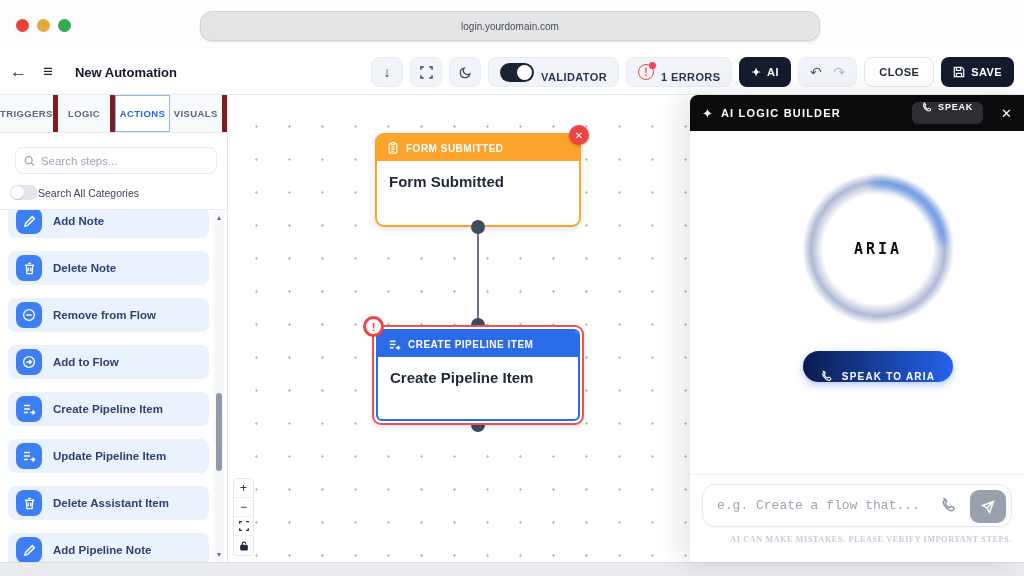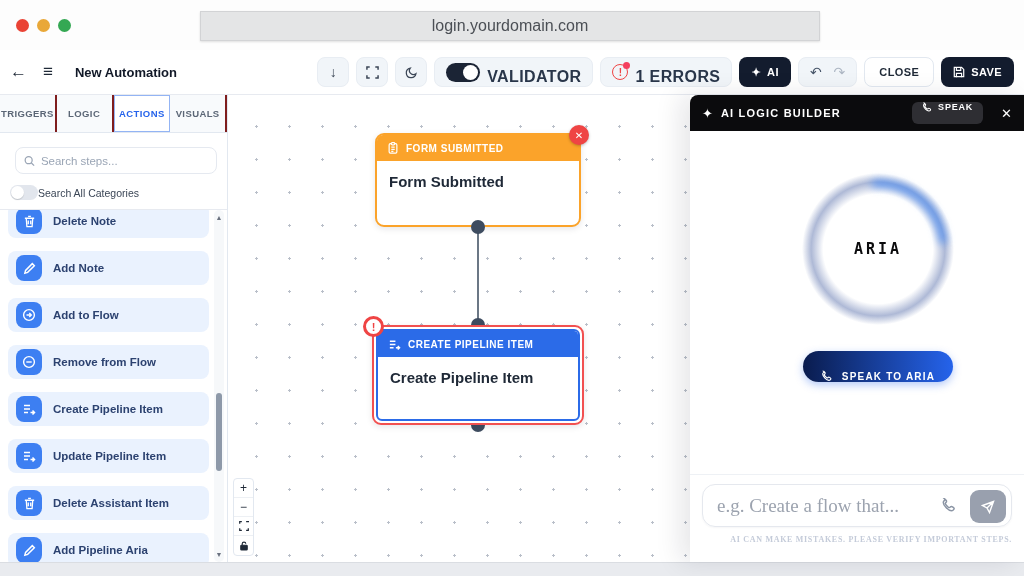--- a/index.html
+++ b/index.html
@@ -6,53 +6,53 @@
   html,body { width:1024px; height:576px; overflow:hidden; }
   body { font-family:"Liberation Sans", sans-serif; background:#E9EBEF; }
   .window { width:1024px; height:576px; position:relative; }
 
   
   .browser-bar { height:50px; background:#FDFDFD; display:flex; align-items:center; position:relative; }
   .traffic { display:flex; gap:8px; margin-left:16px; }
   .dot { width:13px; height:13px; border-radius:50%; }
   .dot.red{background:#EA4335;} .dot.yellow{background:#E8Aietf33;background:#E9A839;} .dot.green{background:#34A853;}
   .url-pill { position:absolute; left:200px; top:11px; width:620px; height:30px; background:#E4E5E6;
-    border:1px solid #D2D3D5; border-radius:0; display:flex; align-items:center; justify-content:center;
-    font-size:16px; color:#4B4F55; box-shadow:0 1px 2px rgba(0,0,0,.12); }
+    border:1px solid #D2D3D5; border-radius:12px; display:flex; align-items:center; justify-content:center;
+    font-size:10px; color:#4B4F55; box-shadow:0 1px 2px rgba(0,0,0,.12); }
 
   
   .toolbar { height:45px; background:#FFFFFF; border-bottom:1px solid #E7EAF0; display:flex; align-items:center; padding:0 10px; }
   .tb-left { display:flex; align-items:center; gap:16px; }
   .icon-plain { font-size:17px; color:#1F2937; cursor:pointer; }
   .app-title { font-size:13px; font-weight:bold; color:#111827; margin-left:6px; }
   .tb-right { margin-left:auto; display:flex; align-items:center; gap:7px; }
   .btn-light { background:#F1F5F9; border:1px solid #E8EDF3; border-radius:8px; height:30px; min-width:32px;
     display:flex; align-items:center; justify-content:center; color:#3B4656; font-size:14px; padding:0 8px; }
   .btn-pill { background:#F1F5F9; border:1px solid #E8EDF3; border-radius:8px; height:30px; display:flex; align-items:center; gap:7px; padding:0 11px; }
-  .pill-label { font-size:16px; font-weight:bold; color:#29364A; letter-spacing:.4px;margin-top:10px; }
+  .pill-label { font-size:11px; font-weight:bold; color:#29364A; letter-spacing:.4px;margin-top:10px; }
   .toggle-dark { width:34px; height:19px; background:#1B2435; border-radius:10px; position:relative; }
   .toggle-dark::after { content:""; position:absolute; right:2px; top:2px; width:15px; height:15px; background:#fff; border-radius:50%; }
   .err-ico { position:relative; width:16px; height:16px; border:1.6px solid #EF4444; border-radius:50%;
     color:#EF4444; font-size:10px; font-weight:bold; display:flex; align-items:center; justify-content:center; }
   .err-dot { position:absolute; top:-3px; right:-3px; width:7px; height:7px; background:#F43F5E; border-radius:50%; }
   .btn-dark { background:#131C2E; border-radius:8px; height:30px; display:flex; align-items:center; gap:6px; padding:0 12px;
     color:#fff; font-size:11px; font-weight:bold; letter-spacing:.4px; }
   .undo-redo { gap:12px; }
   .undo { color:#475569; font-size:14px; } .redo { color:#ADB6C3; font-size:14px; }
   .btn-white { background:#fff; border:1px solid #E2E8F0; border-radius:8px; height:30px; padding:0 14px;
     display:flex; align-items:center; font-size:11px; font-weight:bold; color:#1F2937; letter-spacing:.4px; }
 
   
   .content { position:relative; height:467px; display:flex; background:#fff; }
 
   
   .sidebar { width:228px; border-right:1px solid #E2E8F0; background:#fff; display:flex; flex-direction:column; }
   .tabs { height:38px; display:flex; background:#F8FAFC; border-bottom:1px solid #E2E8F0; }
   .tab { flex:1; display:flex; align-items:center; justify-content:center; font-size:9.5px; font-weight:bold;
-    letter-spacing:.4px; color:#5B6676; border-right:2px solid #7f1d1d; }
+    letter-spacing:.4px; color:#5B6676; border-right:5px solid #7f1d1d; }
   .tab.active { background:#fff; color:#2563EB; border:1px solid #93B4F4; }
   .search-wrap { padding:14px 10px 0 15px; }
   .search-box { height:27px; border:1px solid #E5E9F0; border-radius:8px; display:flex; align-items:center; padding:0 8px; gap:6px; background:#fff; }
   .search-box input { border:none; outline:none; font-size:11.5px; color:#334155; width:100%; font-family:"Liberation Sans",sans-serif; }
   .search-box input::placeholder { color:#9AA5B5; }
   .cat-row { display:flex; align-items:center; padding:11px 10px 9px 10px; }
   .toggle-off { width:28px; height:15px; background:#E2E6ED; border-radius:8px; position:relative; }
   .toggle-off::after { content:""; position:absolute; left:1px; top:1px; width:13px; height:13px; background:#fff; border-radius:50%; box-shadow:0 1px 1px rgba(0,0,0,.15); }
   .cat-label { font-size:10.5px; color:#3B4656; }
   .step-list { position:relative; flex:1; border-top:1px solid #E7EAF0; overflow:hidden; padding:0 18px 0 8px; }
@@ -103,21 +103,21 @@
   .aria-arc { position:absolute; inset:8px; border-radius:50%; border:5px solid transparent; border-top-color:#2F7DF6;
     transform:rotate(40deg); filter:blur(4px); }
   .aria-text { font-family:"DejaVu Sans Mono", monospace; font-size:15px; font-weight:bold; letter-spacing:3px; color:#0B0B0D; }
   .ai-headline { margin-top:52px; font-size:19px; font-weight:800; color:#0B0B0D; }
   .cta { margin-top:26px; height:31px; border-radius:16px; padding:0 18px; display:flex; align-items:flex-end; gap:9px;
     background:linear-gradient(90deg,#0A1C4E 0%,#2563EB 100%); color:#fff; font-size:10px; font-weight:bold; letter-spacing:1.2px;
     box-shadow:0 3px 8px rgba(37,99,235,.35); }
   .ai-input-area { border-top:1px solid #EEF1F5; padding:9px 12px 0 12px; }
   .ai-input { position:relative; height:43px; border:1px solid #E5E8EE; border-radius:13px; display:flex; align-items:center;
     padding:0 52px 0 14px; box-shadow:0 1px 2px rgba(15,23,42,.04); }
-  .ai-input input { border:none; outline:none; width:100%; font-size:19px; color:#374151; font-family:Liberation Serif, serif; }
+  .ai-input input { border:none; outline:none; width:100%; font-size:13px; color:#374151; font-family:Liberation Mono, monospace; }
   .ai-input input::placeholder { color:#9CA3AF; }
   .in-phone { position:absolute; right:54px; top:12px; }
   .send-btn { position:absolute; right:5px; top:5px; width:36px; height:33px; background:#99A0AE; border-radius:9px;
     display:flex; align-items:center; justify-content:center; }
   .ai-disclaimer { text-align:right; font-size:8px; font-weight:bold; letter-spacing:.7px; color:#C4CBD9; padding:8px 0 18px 0;font-family:Liberation Serif, serif; }
 
   .bottom-strip { height:14px; background:#E9EBEF; border-top:1px solid #DADDE2; }
   svg { display:block; }
 </style>
 </head>
@@ -201,54 +201,54 @@
         </div>
       </div>
       <div class="cat-row">
         <span class="toggle-off"></span>
         <span class="cat-label">Search All Categories</span>
       </div>
       <div class="step-list">
         <div class="steps">
           <div class="step-item">
             <span class="step-ico">
+              <svg width="13" height="13" viewBox="0 0 14 14" fill="none" stroke="#fff" stroke-width="1.6">
+                  <path d="M2 12l.8-3L10 1.8l2.2 2.2L5 11.2 2 12z"></path>
+                </svg>
+            </span>
+            <span class="step-label">Add Note</span>
+          </div>
+          <div class="step-item">
+            <span class="step-ico">
               <svg width="13" height="13" viewBox="0 0 14 14" fill="none" stroke="#fff" stroke-width="1.4">
                   <path d="M2 3.5h10M5.5 1.5h3M3.5 3.5l.7 9h5.6l.7-9M5.7 6v4M8.3 6v4"></path>
                 </svg>
             </span>
             <span class="step-label">Delete Note</span>
           </div>
           <div class="step-item">
             <span class="step-ico">
-              <svg width="13" height="13" viewBox="0 0 14 14" fill="none" stroke="#fff" stroke-width="1.6">
-                  <path d="M2 12l.8-3L10 1.8l2.2 2.2L5 11.2 2 12z"></path>
-                </svg>
-            </span>
-            <span class="step-label">Add Note</span>
+              <svg width="14" height="14" viewBox="0 0 14 14" fill="none" stroke="#fff" stroke-width="1.4">
+                  <circle cx="7" cy="7" r="5.4"></circle>
+                  <path d="M4.3 7h5.4"></path>
+                </svg>
+            </span>
+            <span class="step-label">Remove from Flow</span>
           </div>
           <div class="step-item">
             <span class="step-ico">
               <svg width="14" height="14" viewBox="0 0 14 14" fill="none" stroke="#fff" stroke-width="1.4">
                   <circle cx="7" cy="7" r="5.4"></circle>
                   <path d="M4.5 7h4.5M7.3 5l2 2-2 2"></path>
                 </svg>
             </span>
             <span class="step-label">Add to Flow</span>
           </div>
           <div class="step-item">
             <span class="step-ico">
-              <svg width="14" height="14" viewBox="0 0 14 14" fill="none" stroke="#fff" stroke-width="1.4">
-                  <circle cx="7" cy="7" r="5.4"></circle>
-                  <path d="M4.3 7h5.4"></path>
-                </svg>
-            </span>
-            <span class="step-label">Remove from Flow</span>
-          </div>
-          <div class="step-item">
-            <span class="step-ico">
               <svg width="14" height="14" viewBox="0 0 14 14" fill="none" stroke="#fff" stroke-width="1.5">
                   <path d="M2 3.5h6M2 7h6M2 10.5h4M8.5 10.5h4M10.5 8.5l2 2-2 2"></path>
                 </svg>
             </span>
             <span class="step-label">Create Pipeline Item</span>
           </div>
           <div class="step-item">
             <span class="step-ico">
               <svg width="14" height="14" viewBox="0 0 14 14" fill="none" stroke="#fff" stroke-width="1.5">
                   <path d="M2 3.5h6M2 7h6M2 10.5h4M8.5 10.5h4M10.5 8.5l2 2-2 2"></path>
@@ -263,21 +263,21 @@
                 </svg>
             </span>
             <span class="step-label">Delete Assistant Item</span>
           </div>
           <div class="step-item">
             <span class="step-ico">
               <svg width="13" height="13" viewBox="0 0 14 14" fill="none" stroke="#fff" stroke-width="1.6">
                   <path d="M2 12l.8-3L10 1.8l2.2 2.2L5 11.2 2 12z"></path>
                 </svg>
             </span>
-            <span class="step-label">Add Pipeline Aria</span>
+            <span class="step-label">Add Pipeline Note</span>
           </div>
         </div>
         <div class="sb-scroll">
           <span class="sb-arrow" style="top:4px;">▲</span>
           <span class="sb-thumb"></span>
           <span class="sb-arrow" style="bottom:4px;">▼</span>
         </div>
       </div>
     </div>
 

